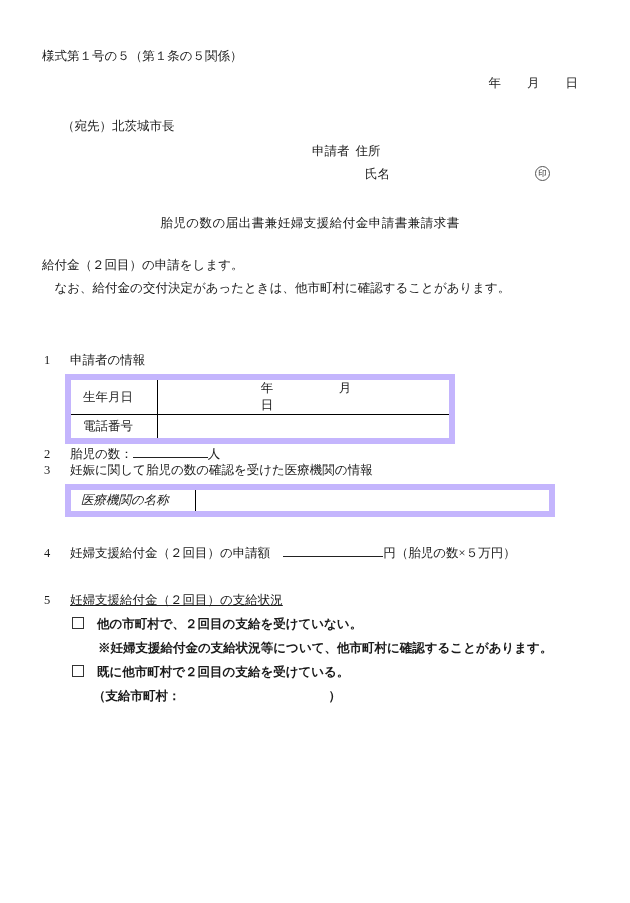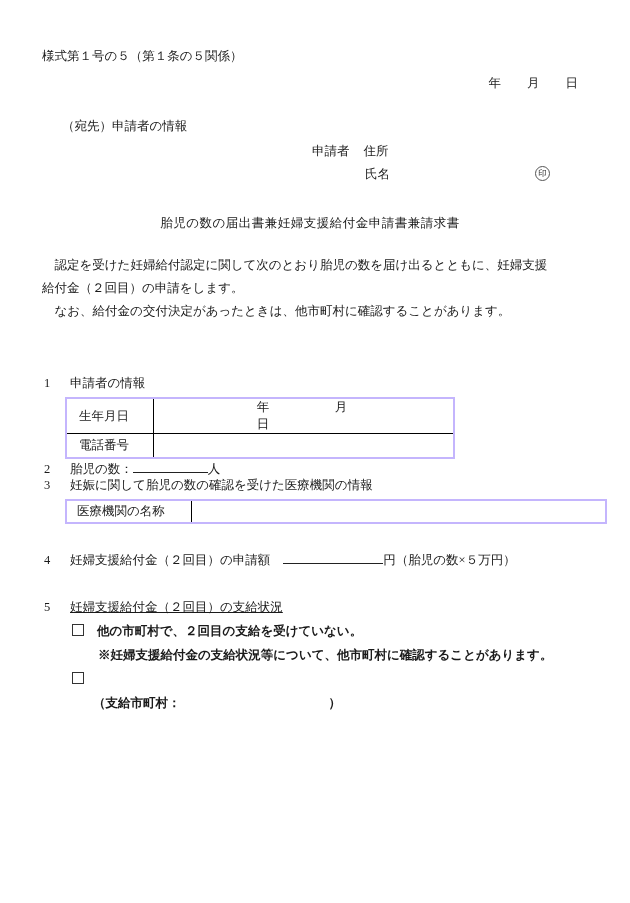--- a/index.html
+++ b/index.html
@@ -11,21 +11,21 @@
   }
   .page { box-sizing:border-box; width:630px; height:903px; padding:48px 52px 0 42px; overflow:hidden; }
   .line { line-height:16px; }
 
   .date-row { text-align:right; margin-top:11px; }
   .date-row .gap { margin-left:26px; }
 
   .addressee { margin-top:27px; padding-left:20px; }
 
   .app1 { margin-top:9px; padding-left:270px; }
-  .app1 .lbl2 { margin-left:14px; }
+  .app1 .lbl2 { margin-left:6px; }
   .app2 { margin-top:7px; padding-left:323px; position:relative; }
   .seal {
     position:absolute; left:493px; top:0;
     box-sizing:border-box; width:15px; height:15px;
     border:1px solid #555; border-radius:50%;
     font-size:8.5px; line-height:13px; text-align:center; color:#333;
   }
 
   .title { margin-top:33px; text-align:center; letter-spacing:0.5px; }
 
@@ -33,26 +33,26 @@
   .intro div { line-height:23px; }
 
   .num { display:inline-block; width:26px; padding-left:2px; }
 
   .sec1 { margin-top:52px; }
   .sec2 { }
   .sec3 { }
   .sec4 { margin-top:26px; }
   .sec5 { margin-top:31px;text-decoration:underline; }
 
-  table.tbl { border-collapse:collapse; border:2px solid #c4b5fd; margin-left:23px; margin-top:6px; table-layout:fixed; }
+  table.tbl { border-collapse:collapse; border:6px solid #c4b5fd; margin-left:23px; margin-top:6px; table-layout:fixed; }
   table.tbl td { border:1px solid #000; font-size:12.5px; padding:0; }
   .tbl1 { width:390px; }
   .tbl1 td { height:23px; }
   .tbl1 td.lab { width:74px; padding-left:12px; }
-  .tbl2 { width:542px; }
+  .tbl2 { width:490px;font-style:italic; }
   .tbl2 td { height:21px; }
   .tbl2 td.lab { width:114px; padding-left:10px; }
   .date-cell { padding-left:70px !important; }
   .date-cell .dp { display:inline-block; width:78px; text-align:center; }
 
   .blank { display:inline-block; border-bottom:1px solid #222; height:13px; }
   .blank-s2 { width:75px; }
   .blank-s4 { width:100px; margin-left:13px; }
 
   .opts { margin-top:4px; }
@@ -68,35 +68,34 @@
 <body>
 
 <div class="page">
 
   <div class="line">様式第１号の５（第１条の５関係）</div>
 
   <div class="line date-row">
     <span>年</span><span class="gap">月</span><span class="gap">日</span>
   </div>
 
-  <div class="line addressee">（宛先）申請者の情報</div>
+  <div class="line addressee">（宛先）北茨城市長</div>
 
   <div class="line app1">
     <span>申請者</span><span class="lbl2">住所</span>
   </div>
 
   <div class="line app2">
     <span>氏名</span>
     <span class="seal">印</span>
   </div>
 
   <div class="line title">胎児の数の届出書兼妊婦支援給付金申請書兼請求書</div>
 
   <div class="intro">
-    <div>　認定を受けた妊婦給付認定に関して次のとおり胎児の数を届け出るとともに、妊婦支援</div>
     <div>給付金（２回目）の申請をします。</div>
     <div>　なお、給付金の交付決定があったときは、他市町村に確認することがあります。</div>
   </div>
 
   <div class="line sec1">
     <span class="num">1</span><span>申請者の情報</span>
   </div>
 
   <table class="tbl tbl1">
     <tbody>
@@ -137,20 +136,20 @@
   <div class="line sec5">
     <span class="num">5</span><span>妊婦支援給付金（２回目）の支給状況</span>
   </div>
 
   <div class="opts">
     <div class="opt">
       <span class="cbcell"><span class="cb"></span></span><span>他の市町村で、２回目の支給を受けていない。</span>
     </div>
     <div class="note">※妊婦支援給付金の支給状況等について、他市町村に確認することがあります。</div>
     <div class="opt">
-      <span class="cbcell"><span class="cb"></span></span>
+      <span class="cbcell"><span class="cb"></span></span><span>既に他市町村で２回目の支給を受けている。</span>
     </div>
     <div class="sub">
       <span>（支給市町村：</span><span class="spacer"></span><span>）</span>
     </div>
   </div>
 
 </div>
 
 </body></html>

